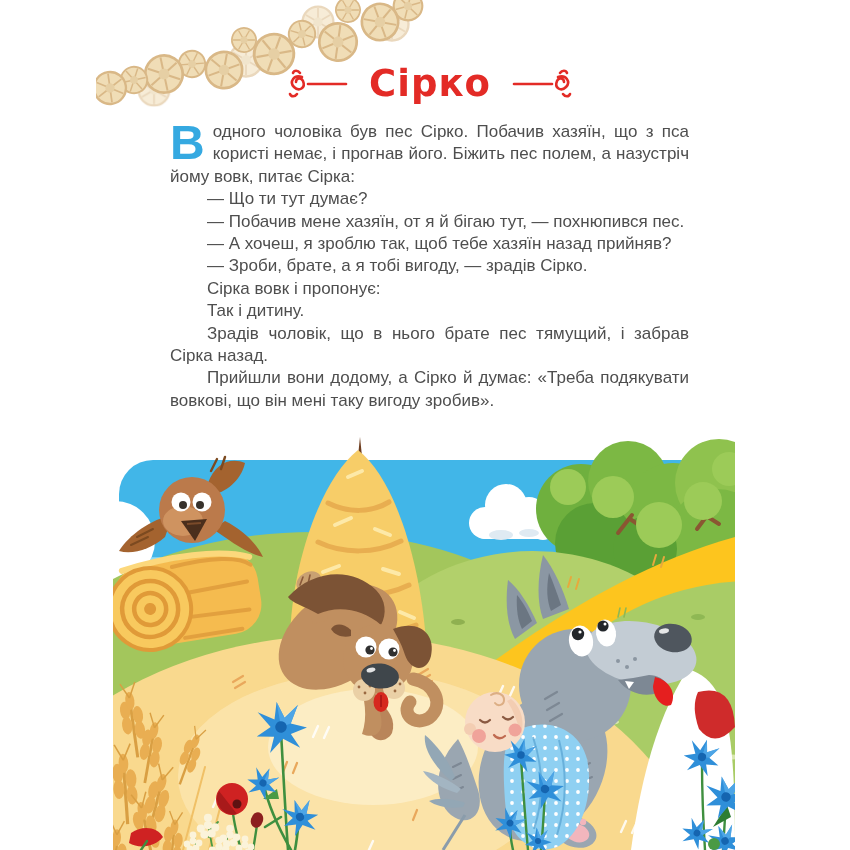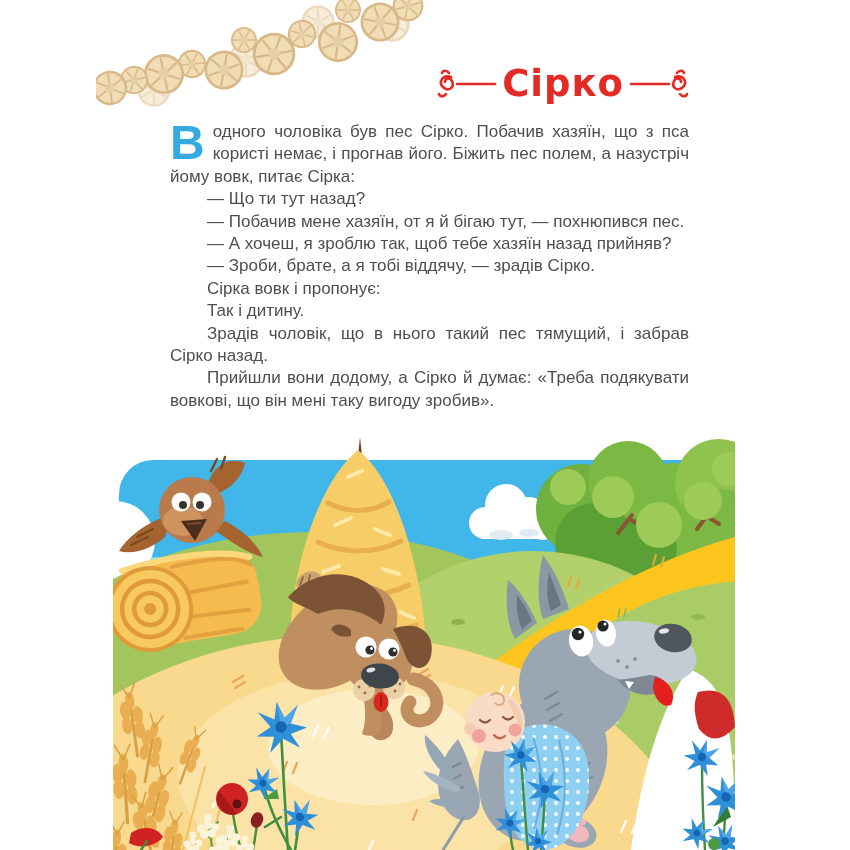--- a/index.html
+++ b/index.html
@@ -1,20 +1,20 @@
 <!DOCTYPE html>
 <html lang="uk"><head>
 <meta charset="utf-8">
 <style>
   html,body{margin:0;padding:0;background:#ffffff;}
   .page{position:relative;width:850px;height:850px;background:#ffffff;overflow:hidden;
         font-family:"Liberation Sans",sans-serif;}
   .garland{position:absolute;left:96px;top:-6px;width:336px;height:126px;}
   .title-row{position:absolute;left:170px;top:62px;width:520px;display:flex;
-             align-items:center;justify-content:flex-end;gap:4px;}
+             align-items:center;justify-content:center;gap:20px;}
   .title{font-size:37px;font-weight:bold;color:#e32b26;letter-spacing:1px;
          font-family:"DejaVu Sans",sans-serif;}
   .flourish{width:62px;height:30px;flex:0 0 auto;}
   .story{position:absolute;left:170px;top:121px;width:519px;font-size:17px;
          line-height:22.4px;color:#4e4e4e;text-align:justify;}
   .story p{margin:0;text-indent:37px;}
   .story p.first{text-indent:0;}
   .dropcap{float:left;font-size:48px;line-height:40px;font-weight:bold;color:#35a9e1;
            padding:2px 8px 0 0;}
   .scene{position:absolute;left:113px;top:437px;width:622px;height:413px;}
@@ -74,27 +74,27 @@
         <path d="M15,8 C7,5 2,13 7,18 C12,23 19,19 16,12 C14,8 9,9 9,13"></path>
         <path d="M13,4 C11,1 7,1 6,4"></path>
         <path d="M10,25 C8,28 4,28 3,25"></path>
         <line x1="21" y1="15" x2="59" y2="15"></line>
       </g>
     </svg>
   </div>
 
   <div class="story">
     <p class="first"><span class="dropcap">В</span><span>одного чоловіка був пес Сірко. Побачив хазяїн, що з пса користі немає, і прогнав його. Біжить пес полем, а назустріч йому вовк, питає Сірка:</span></p>
-    <p>— Що ти тут назад?</p>
+    <p>— Що ти тут думає?</p>
     <p>— Побачив мене хазяїн, от я й бігаю тут, — похнюпився пес.</p>
     <p>— А хочеш, я зроблю так, щоб тебе хазяїн назад прийняв?</p>
-    <p>— Зроби, брате, а я тобі віддячу, — зрадів Сірко.</p>
+    <p>— Зроби, брате, а я тобі вигоду, — зрадів Сірко.</p>
     <p>Сірка вовк і пропонує:</p>
     <p>Так і дитину.</p>
-    <p>Зрадів чоловік, що в нього такий пес тямущий, і забрав Сірко назад.</p>
+    <p>Зрадів чоловік, що в нього брате пес тямущий, і забрав Сірка назад.</p>
     <p>Прийшли вони додому, а Сірко й думає: «Треба подякувати вовкові, що він мені таку вигоду зробив».</p>
   </div>
 
   <svg class="scene" viewBox="0 0 622 413">
     <defs>
       <pattern id="dots" width="11" height="11" patternUnits="userSpaceOnUse">
         <circle cx="3" cy="3" r="1.9" fill="#ffffff"></circle>
       </pattern>
       <g id="cf">
         <path d="M0,-15 L3,-5 L12,-11 L6,-1 L15,3 L5,5 L9,14 L0,7 L-9,14 L-5,5 L-15,3 L-6,-1 L-12,-11 L-3,-5 Z" fill="#2f8fd9"></path>

